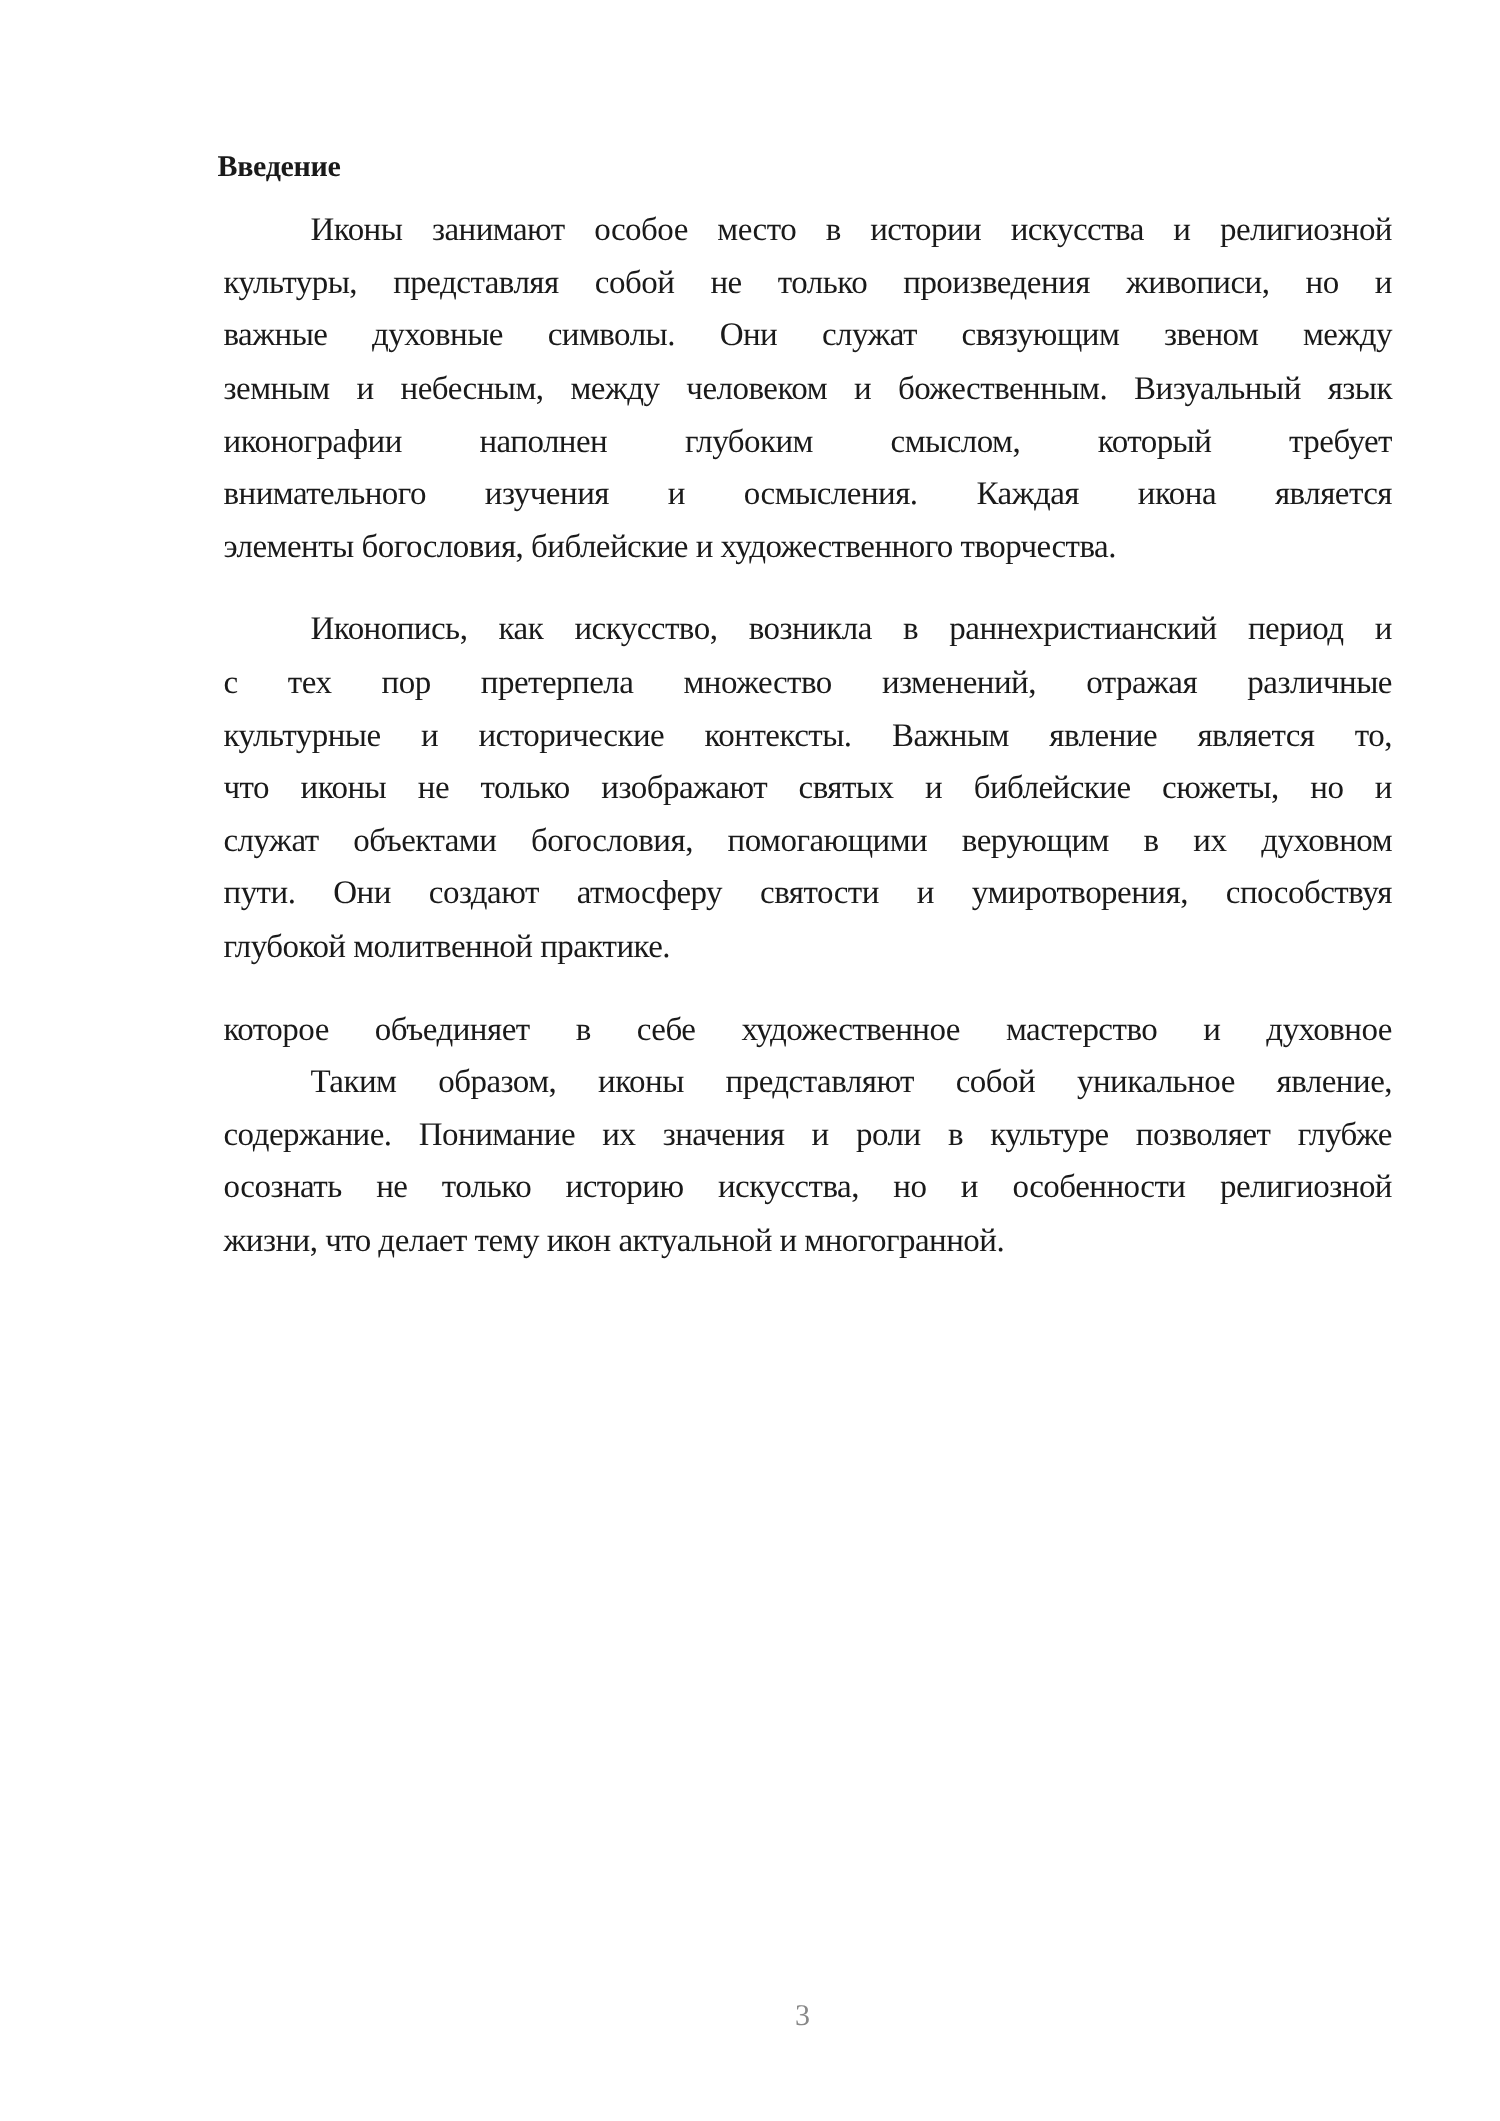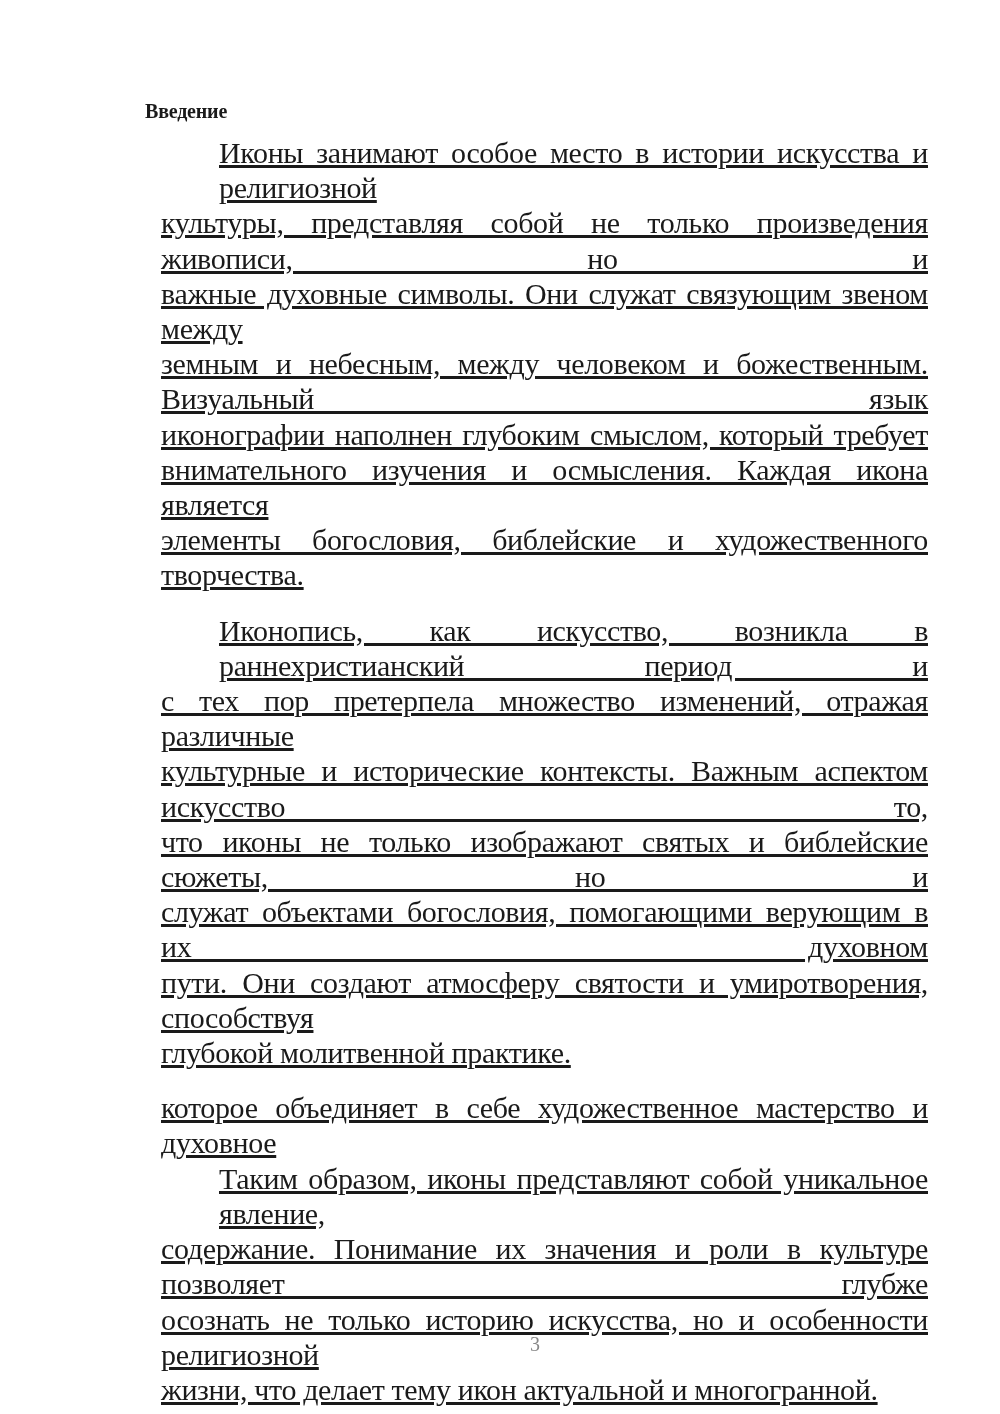--- a/index.html
+++ b/index.html
@@ -30,28 +30,27 @@
     }
     .heading {
       text-align: left;
       font-weight: bold;
       font-size: 20px;
       line-height: 30px;
       margin: 0 0 9px 0;
       letter-spacing: -0.2px;
     }
     .para {
-      font-size: 30px;
+      font-size: 22px;
       line-height: 35.2px;
       text-align: justify;
       text-indent: 58px;
-      margin: 0 0 20px 16px;
+      margin: 0 0 20px 4px;
       letter-spacing: -0.35px;
       word-spacing: 0px;
-      text-decoration: underline;
     }
     .para .line {
       display: block;
       text-align: justify;
       text-align-last: justify;
       text-indent: 0;
     }
     .para .line.first {
       padding-left: 58px;
     }
@@ -84,21 +83,21 @@
       <span class="line">важные духовные символы. Они служат связующим звеном между</span>
       <span class="line">земным и небесным, между человеком и божественным. Визуальный язык</span>
       <span class="line">иконографии наполнен глубоким смыслом, который требует</span>
       <span class="line">внимательного изучения и осмысления. Каждая икона является</span>
       <span class="line last">элементы богословия, библейские и художественного творчества.</span>
     </div>
 
     <div class="para" style="text-indent:0">
       <span class="line first">Иконопись, как искусство, возникла в раннехристианский период и</span>
       <span class="line">с тех пор претерпела множество изменений, отражая различные</span>
-      <span class="line">культурные и исторические контексты. Важным аспектом искусство то,</span>
+      <span class="line">культурные и исторические контексты. Важным явление является то,</span>
       <span class="line">что иконы не только изображают святых и библейские сюжеты, но и</span>
       <span class="line">служат объектами богословия, помогающими верующим в их духовном</span>
       <span class="line">пути. Они создают атмосферу святости и умиротворения, способствуя</span>
       <span class="line last">глубокой молитвенной практике.</span>
     </div>
 
     <div class="para" style="text-indent:0">
       <span class="line">которое объединяет в себе художественное мастерство и духовное</span>
       <span class="line first">Таким образом, иконы представляют собой уникальное явление,</span>
       <span class="line">содержание. Понимание их значения и роли в культуре позволяет глубже</span>

